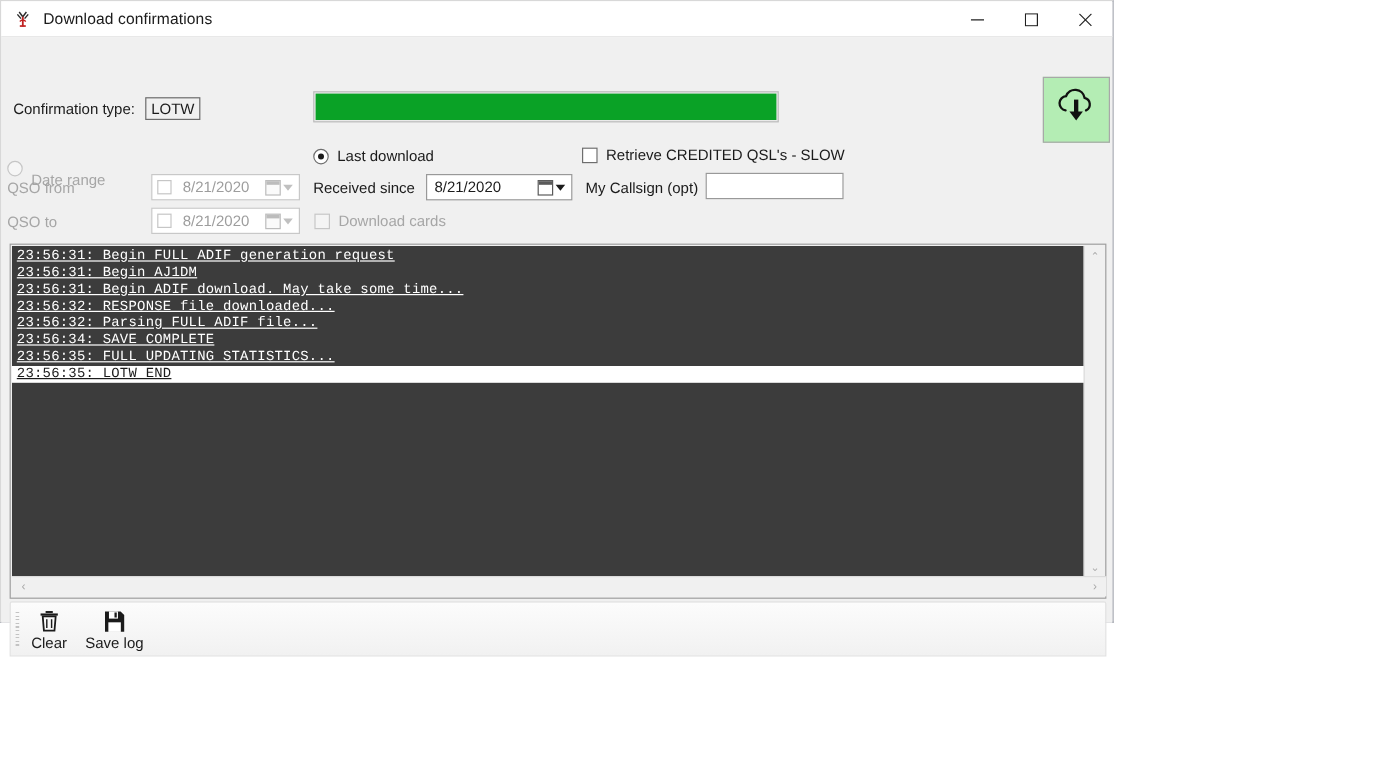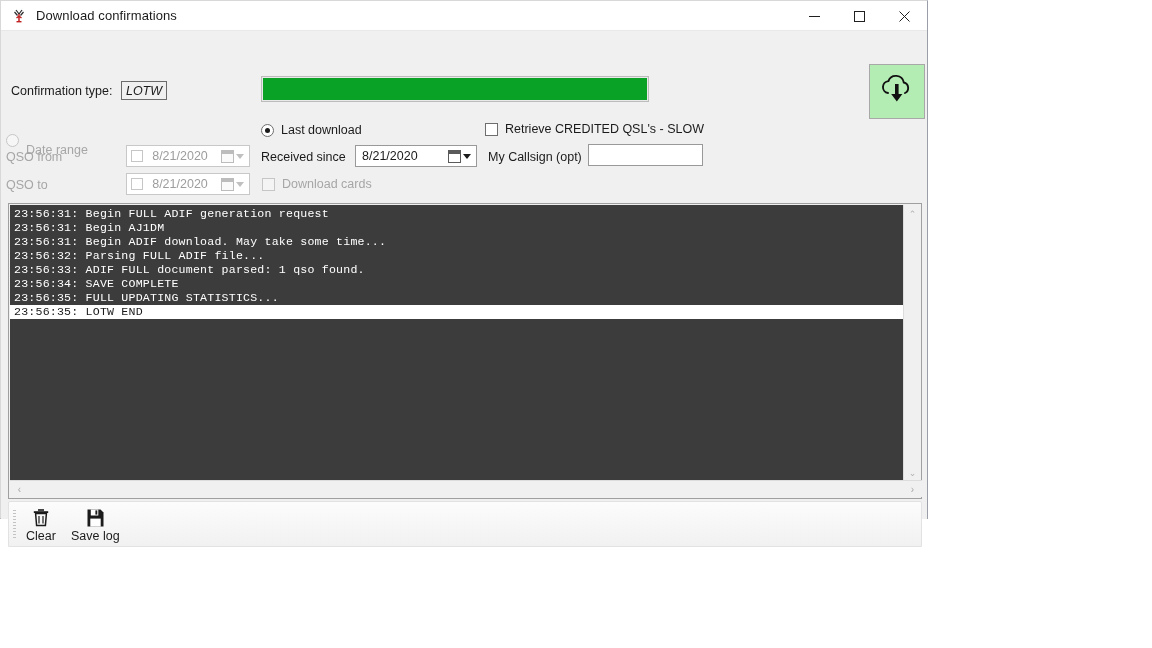--- a/index.html
+++ b/index.html
@@ -75,21 +75,21 @@
 
   
   #conf-type-box {
     position: absolute;
     left: 120px; top: 50px;
     width: 46px; height: 19px;
     border: 1px solid #6b6b6b;
     background: #f0f0f0;
     font-size: 12.5px;
     color: #1b1b1b;
-    display: flex; align-items: center; justify-content: center; font-style: italic;
+    display: flex; align-items: center; justify-content: center;
   }
 
   
   #progress-outer {
     position: absolute;
     left: 260px; top: 45px;
     width: 388px; height: 26px;
     background: #e9e9e9;
     border: 1px solid #bcbcbc;
     padding: 1px;
@@ -222,20 +222,21 @@
     padding-top: 2px;
   }
   .log-line {
     font-family: "Liberation Mono", monospace;
     font-size: 11.6px;
     line-height: 14px;
     color: #ffffff;
     white-space: pre;
     padding-left: 4px;
     letter-spacing: .2px;
+    text-decoration: underline;
   }
   .log-line.selected {
     background: #ffffff;
     color: #1b1b1b;
   }
 
   
   #vscroll {
     position: absolute;
     right: 1px; top: 1px;
@@ -402,22 +403,22 @@
 
     <span class="lbl" style="left:487px; top:119px;">My Callsign (opt)</span>
     <input id="callsign-input" type="text" placeholder="" style="">
 
     <div id="log-panel">
       <div id="log-body" style="background: rgb(60, 60, 60); color: rgb(255, 255, 255);">
 
       <div class="log-line">23:56:31: Begin FULL ADIF generation request</div>
           <div class="log-line">23:56:31: Begin AJ1DM</div>
           <div class="log-line">23:56:31: Begin ADIF download. May take some time...</div>
+          <div class="log-line">23:56:32: RESPONSE file downloaded...</div>
           <div class="log-line">23:56:32: Parsing FULL ADIF file...</div>
-          <div class="log-line">23:56:33: ADIF FULL document parsed: 1 qso found.</div>
           <div class="log-line">23:56:34: SAVE COMPLETE</div>
           <div class="log-line">23:56:35: FULL UPDATING STATISTICS...</div>
           <div class="log-line selected">23:56:35: LOTW END</div>
         </div>
 
       <div id="vscroll">
         <div class="sb-arrow" id="vs-up">⌃</div>
         <div class="sb-arrow" id="vs-down">⌄</div>
       </div>
 

